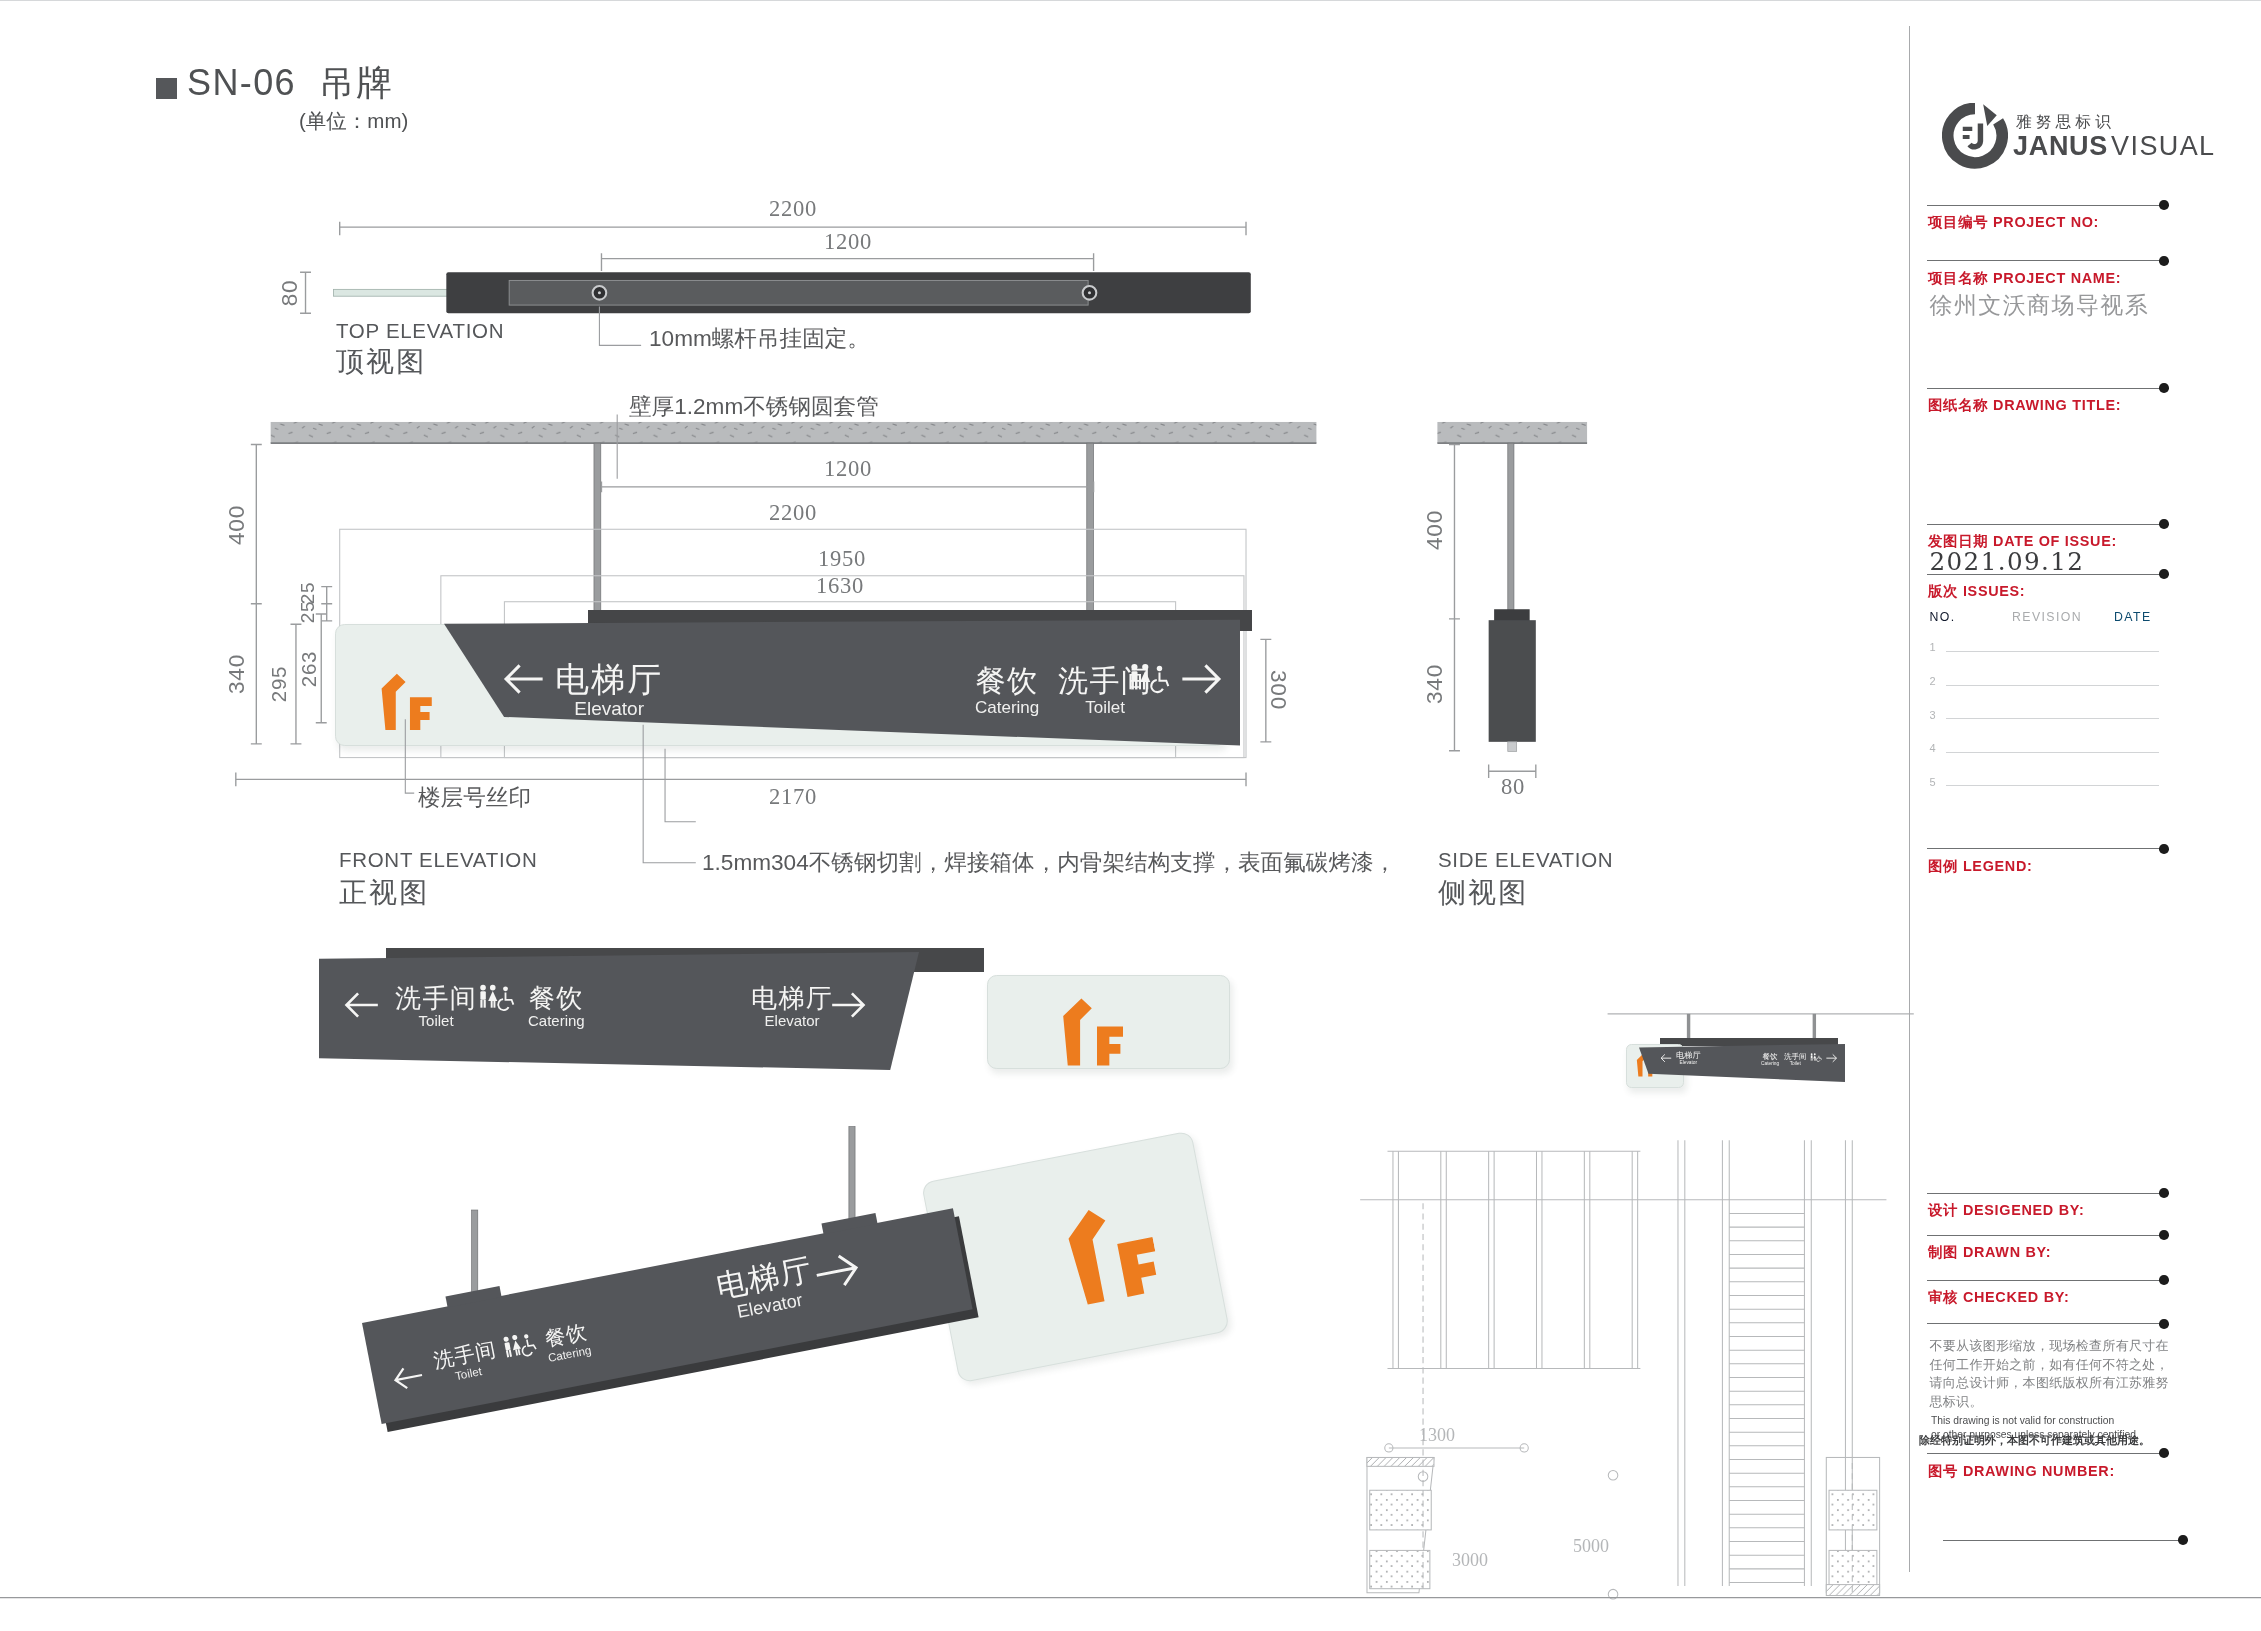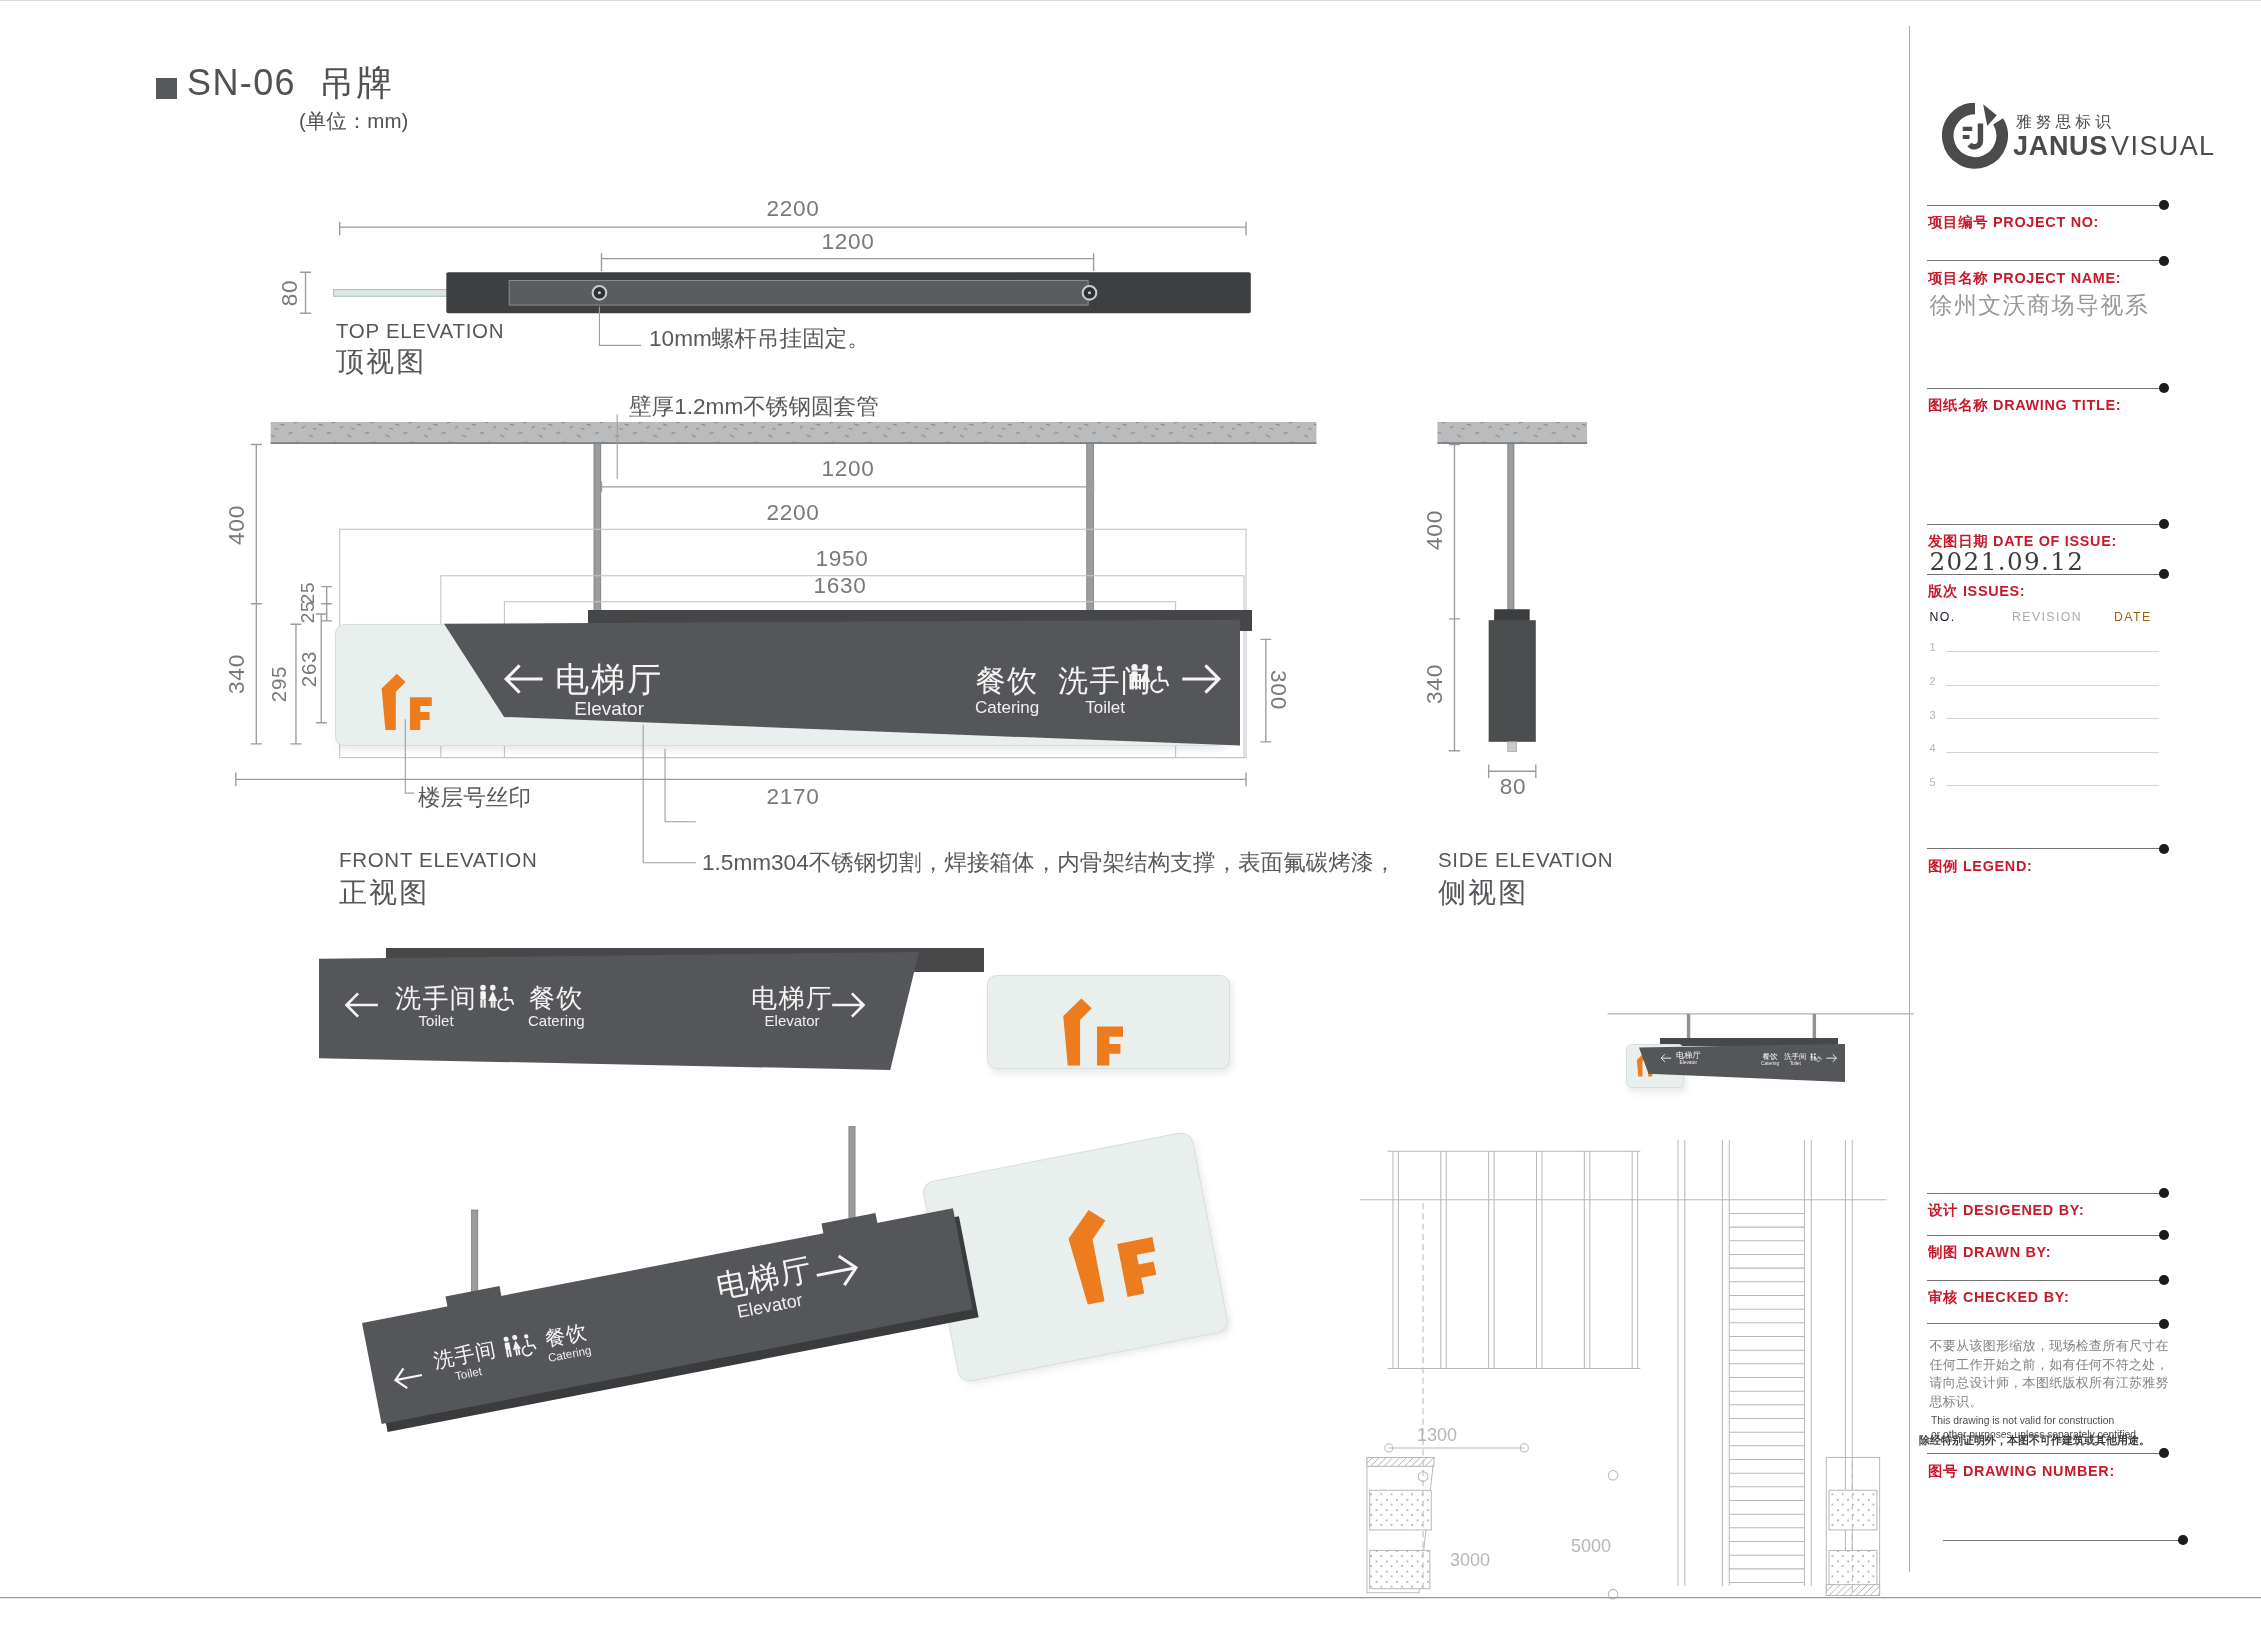--- a/index.html
+++ b/index.html
@@ -1,19 +1,19 @@
 <!DOCTYPE html>
 <html style="font-size:11px"><head>
 <meta charset="utf-8">
 <style>
   html,body{margin:0;padding:0;background:#ffffff;}
   body{font-family:"Liberation Sans", sans-serif; -webkit-font-smoothing:antialiased;}
   #sheet{position:relative;width:2261px;height:1632px;background:#ffffff;overflow:hidden;}
   .abs{position:absolute;}
-  .ctr{transform:translate(-50%,-50%);}
+  .ctr{transform:translate(-50%,-50%);font-family:Liberation Serif, serif;}
   .rotL{transform:translate(-50%,-50%) rotate(-90deg);}
   .rotR{transform:translate(-50%,-50%) rotate(90deg);}
   .dim{font-size:22.6px;color:#77797b;letter-spacing:0.7px;white-space:nowrap;}
   .viewlab-en{font-size:20.5px;color:#55575a;letter-spacing:0.7px;white-space:nowrap;}
   .viewlab-cn{font-size:28px;color:#55575a;letter-spacing:2.1px;white-space:nowrap;}
   .callout{font-size:22.6px;color:#58595b;white-space:nowrap;}
   .plate-cn{color:#f5f5f4;white-space:nowrap;}
   .plate-en{color:#f0f0ef;white-space:nowrap;}
   .txtcol{display:flex;flex-direction:column;align-items:center;line-height:1.12;}
   .red{color:#c8192b;font-weight:bold;letter-spacing:0.7px;white-space:nowrap;}
@@ -420,21 +420,21 @@
     <div class="abs red" style="left:19px;top:213px;font-size:14.4px;">项目编号  PROJECT NO:</div>
     <div class="abs red" style="left:19px;top:269px;font-size:14.4px;">项目名称  PROJECT NAME:</div>
     <div class="abs" style="left:20.5px;top:290px;font-size:23px;color:#97989a;letter-spacing:1.4px;white-space:nowrap;">徐州文沃商场导视系</div>
     <div class="abs red" style="left:19px;top:396px;font-size:14.4px;">图纸名称  DRAWING TITLE:</div>
     <div class="abs red" style="left:19px;top:532px;font-size:14.4px;">发图日期  DATE OF ISSUE:</div>
     <div class="abs" style="left:20.5px;top:547px;font-size:24.6px;color:#3b3c3e;font-family:'DejaVu Serif', serif;letter-spacing:1.4px;">2021.09.12</div>
     <div class="abs red" style="left:19px;top:582px;font-size:14.4px;">版次  ISSUES:</div>
 
     <div class="abs" style="left:20.5px;top:610px;font-size:12.3px;letter-spacing:1.4px;color:#0f172a;">NO.</div>
     <div class="abs" style="left:103px;top:610px;font-size:12.3px;letter-spacing:1.4px;color:#a9abad;">REVISION</div>
-    <div class="abs" style="left:205px;top:610px;font-size:12.3px;letter-spacing:1.4px;color:#a16207;">DATE</div>
+    <div class="abs" style="left:205px;top:610px;font-size:12.3px;letter-spacing:1.4px;color:#0c4a6e;">DATE</div>
     <div class="abs" style="left:20.5px;top:641px;font-size:11px;color:#b3b5b7;">1</div>
       <div class="rowline" style="left:37px;top:651px;width:213px;"></div>
     <div class="abs" style="left:20.5px;top:675px;font-size:11px;color:#b3b5b7;">2</div>
       <div class="rowline" style="left:37px;top:685px;width:213px;"></div>
     <div class="abs" style="left:20.5px;top:709px;font-size:11px;color:#b3b5b7;">3</div>
       <div class="rowline" style="left:37px;top:718px;width:213px;"></div>
     <div class="abs" style="left:20.5px;top:742px;font-size:11px;color:#b3b5b7;">4</div>
       <div class="rowline" style="left:37px;top:752px;width:213px;"></div>
     <div class="abs" style="left:20.5px;top:776px;font-size:11px;color:#b3b5b7;">5</div>
       <div class="rowline" style="left:37px;top:785px;width:213px;"></div>

